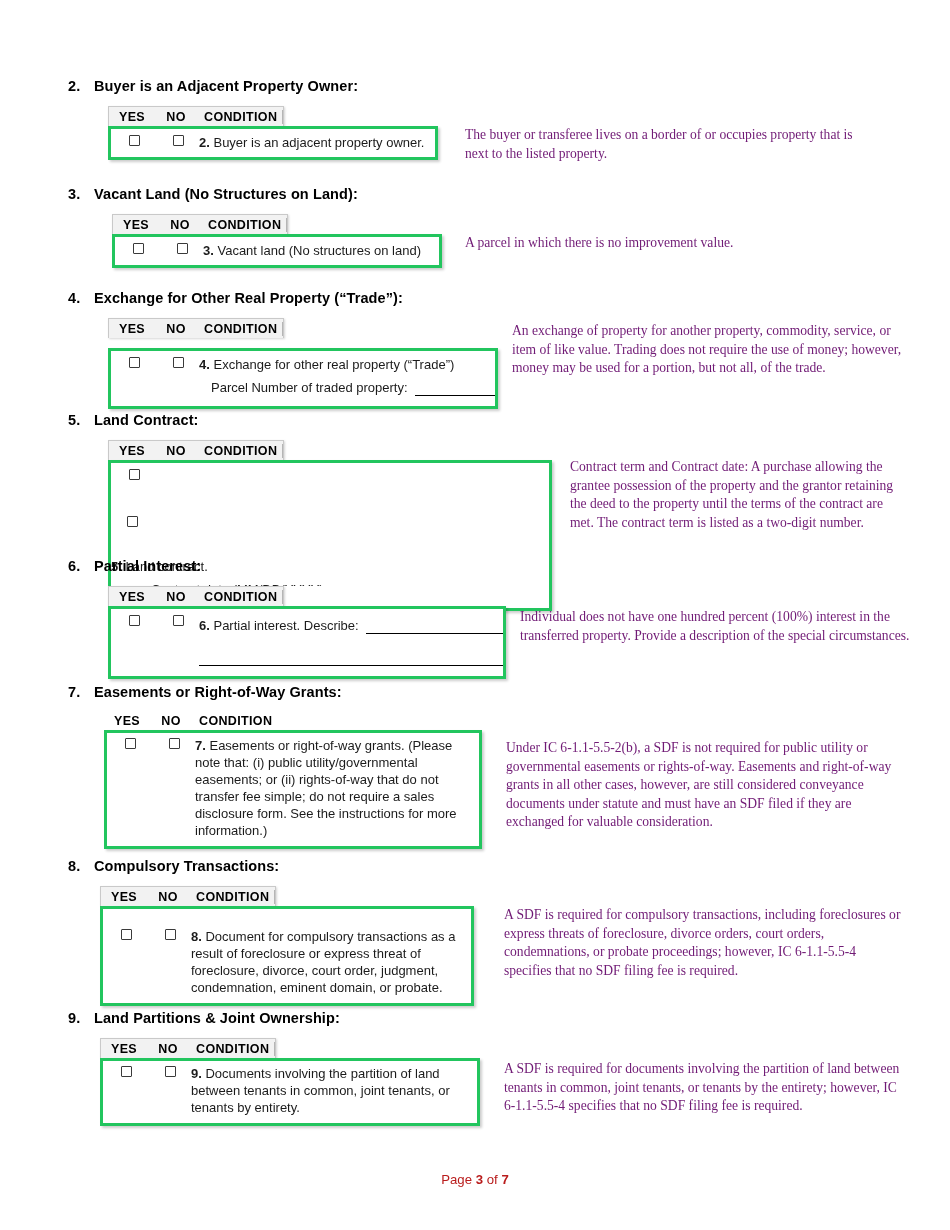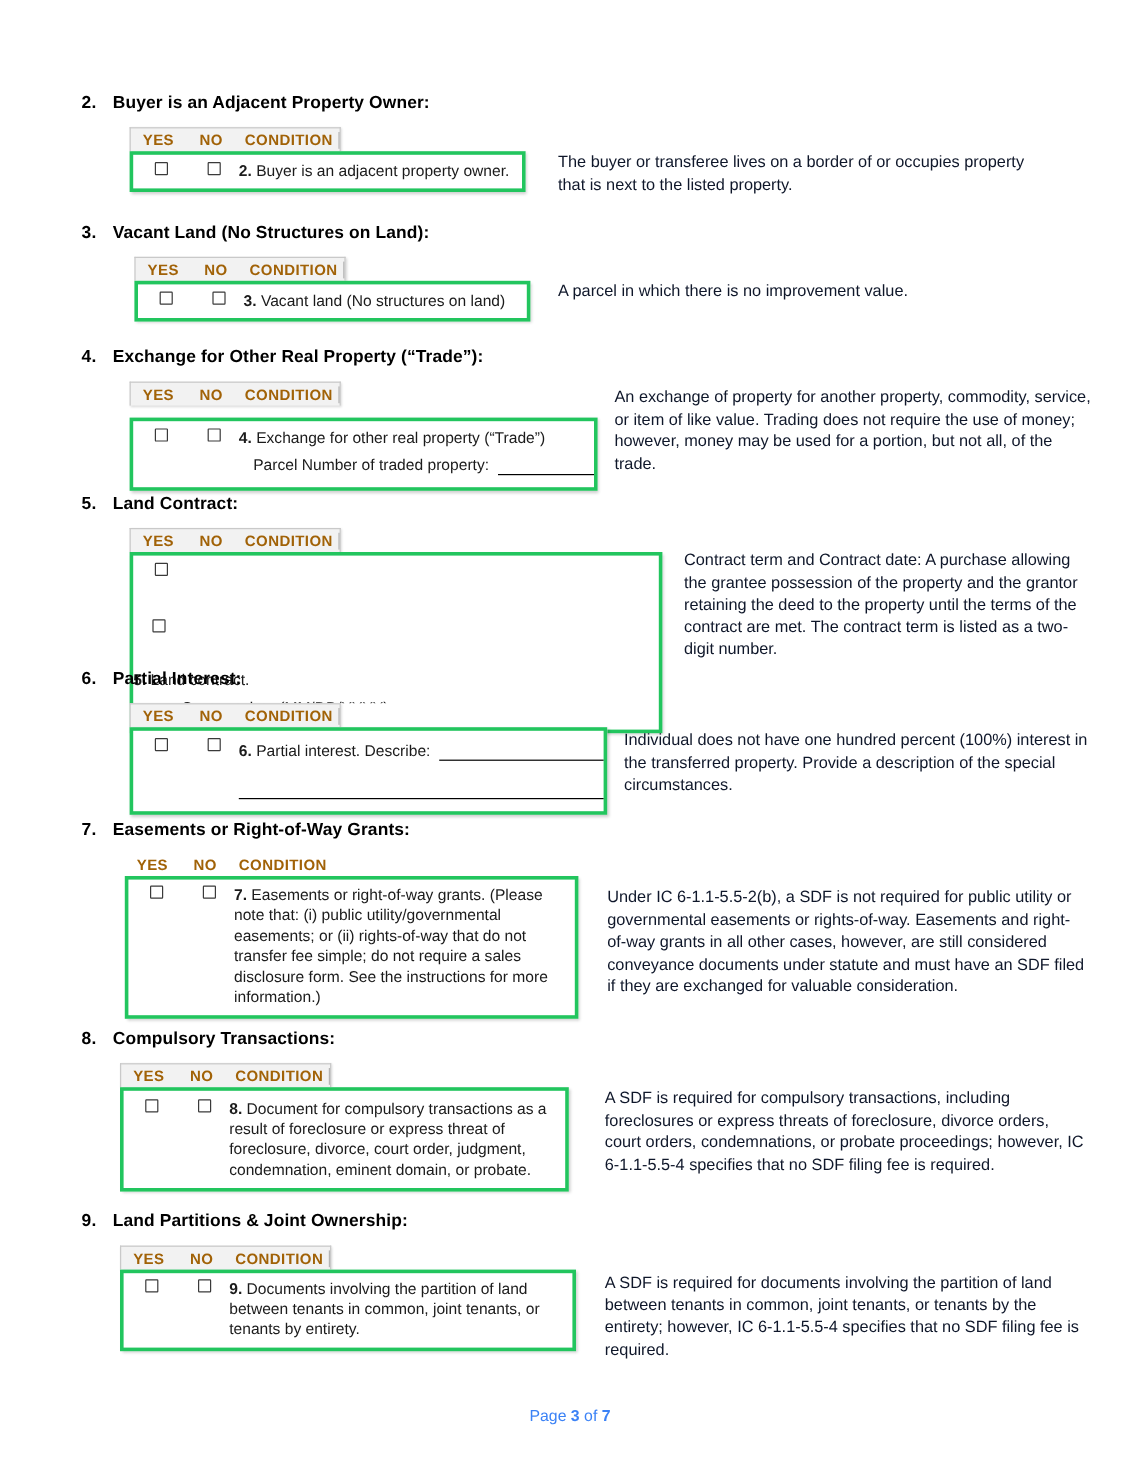--- a/index.html
+++ b/index.html
@@ -68,21 +68,21 @@
     background: #f2f2f2;
     border: 1px solid #c9c9c9;
     border-bottom: none;
     box-shadow: 1px 1px 2px rgba(0,0,0,0.16);
     box-sizing: border-box;
     height: 20px;
     width: fit-content;
     font-size: 12.5px;
     font-weight: bold;
     letter-spacing: 0.35px;
-    color: #a16207;
+    color: #000000;
   }
   .cond-head .h-yes {
     width: 46px;
     flex: 0 0 46px;
     text-align: center;
   }
   .cond-head .h-no {
     width: 42px;
     flex: 0 0 42px;
     text-align: center;
@@ -151,31 +151,32 @@
     flex: 1 1 auto;
     border-bottom: 1.6px solid #000;
     margin-left: 7px;
     height: 13px;
   }
 
   
   .desc {
     font-size: 13.6px;
     line-height: 18.6px;
-    color: #0f172a;
+    color: #701a75;
+    font-family: Liberation Serif, serif;
   }
 
   
   .footer {
     position: absolute;
     left: 0;
     right: 0;
     text-align: center;
     font-size: 13.2px;
-    color: #3b82f6;
+    color: #b91c1c;
   }
   .footer b { font-weight: bold; }
 
   
   .abs { position: absolute; }
 </style>
 </head>
 <body>
 
 <div class="page">
@@ -361,21 +362,21 @@
       <span class="sec-num">8.</span>
       <span class="sec-title">Compulsory Transactions:</span>
     </div>
     <div class="row" style="margin-top:12px;">
       <div class="cond-table" style="width:374px; margin-left:36px;">
         <div class="cond-head">
           <span class="h-yes">YES</span>
           <span class="h-no">NO</span>
           <span class="h-cond">CONDITION</span>
         </div>
-        <div class="cond-body" style="padding-top:6px; padding-bottom:7px;">
+        <div class="cond-body" style="padding-top:19px; padding-bottom:7px;">
           <span class="cell-yes">
               <span class="chk"></span>
             </span>
           <span class="cell-no">
               <span class="chk"></span>
             </span>
           <span class="cell-cond" style="padding-right:8px;"><b class="lead">8.</b><span> Document for compulsory transactions as a result of foreclosure or express threat of foreclosure, divorce, court order, judgment, condemnation, eminent domain, or probate.</span></span>
         </div>
       </div>
       <div class="desc" style="width:400px; margin-left:30px; margin-top:20px;">A SDF is required for compulsory transactions, including foreclosures or express threats of foreclosure, divorce orders, court orders, condemnations, or probate proceedings; however, IC 6-1.1-5.5-4 specifies that no SDF filing fee is required.</div>

